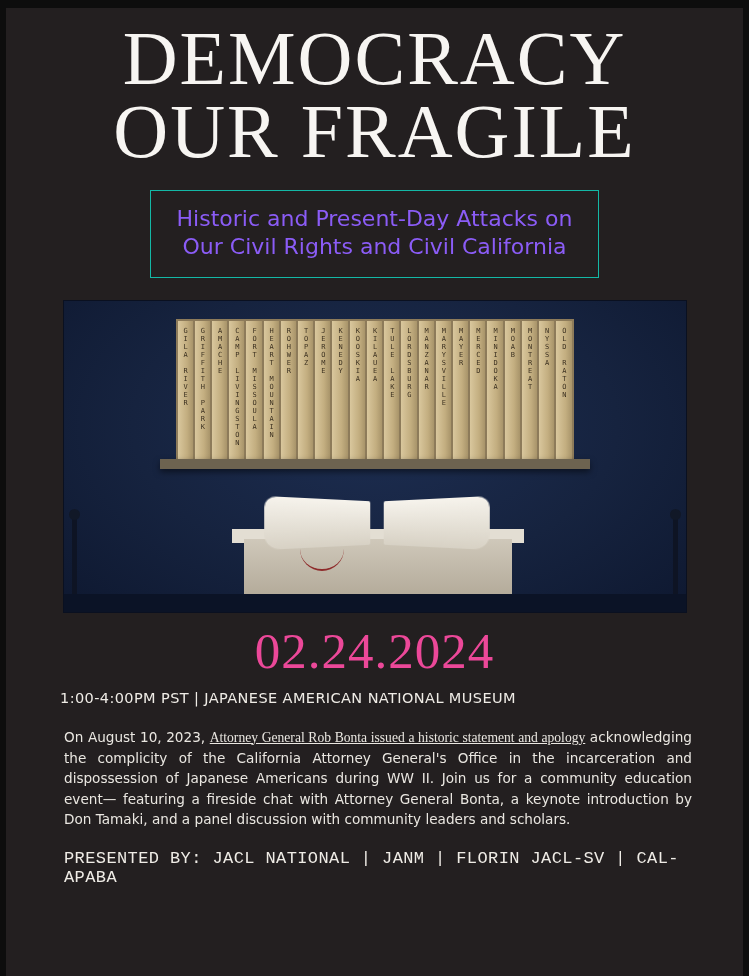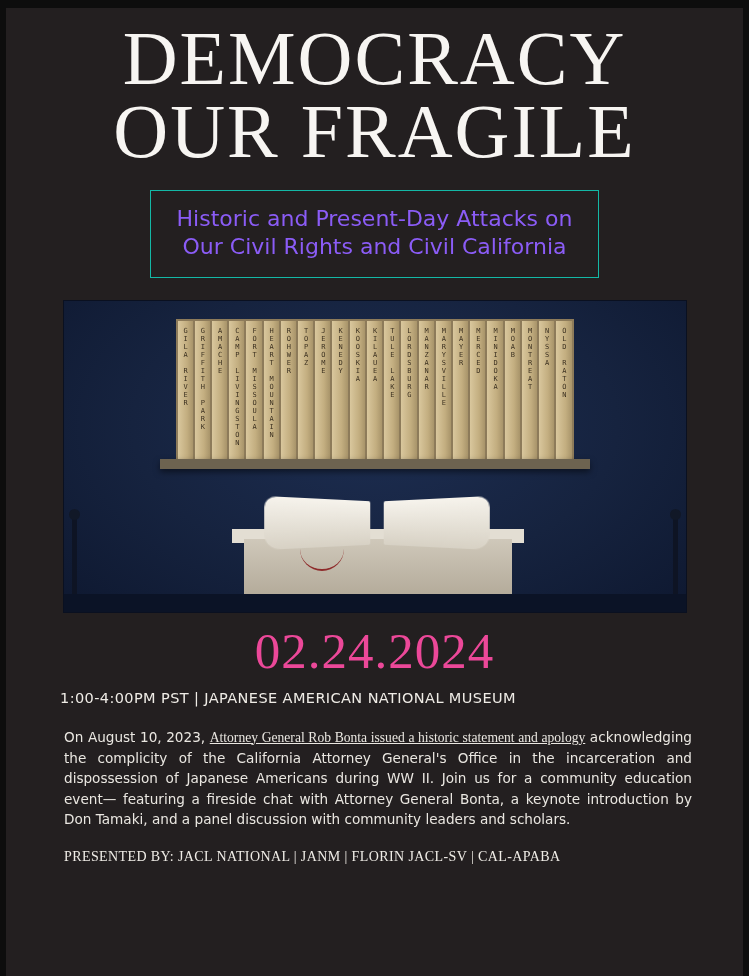--- a/index.html
+++ b/index.html
@@ -242,22 +242,22 @@
   .body-block .u {
     text-decoration: underline;
     font-family: Liberation Serif, serif;
   }
 
   .presented {
     align-self: flex-start;
     margin-left: 4px;
     margin-top: 20px;
     color: #efece6;
-    font-family: Liberation Serif, serif;
-    font-size: 14px;
+    font-family: Liberation Mono, monospace;
+    font-size: 17px;
     letter-spacing: 0.4px;
   }
 </style>
 </head>
 <body>
 
 <div class="poster">
   <div class="edge-top"></div>
   <div class="edge-left"></div>
   <div class="edge-right"></div>

